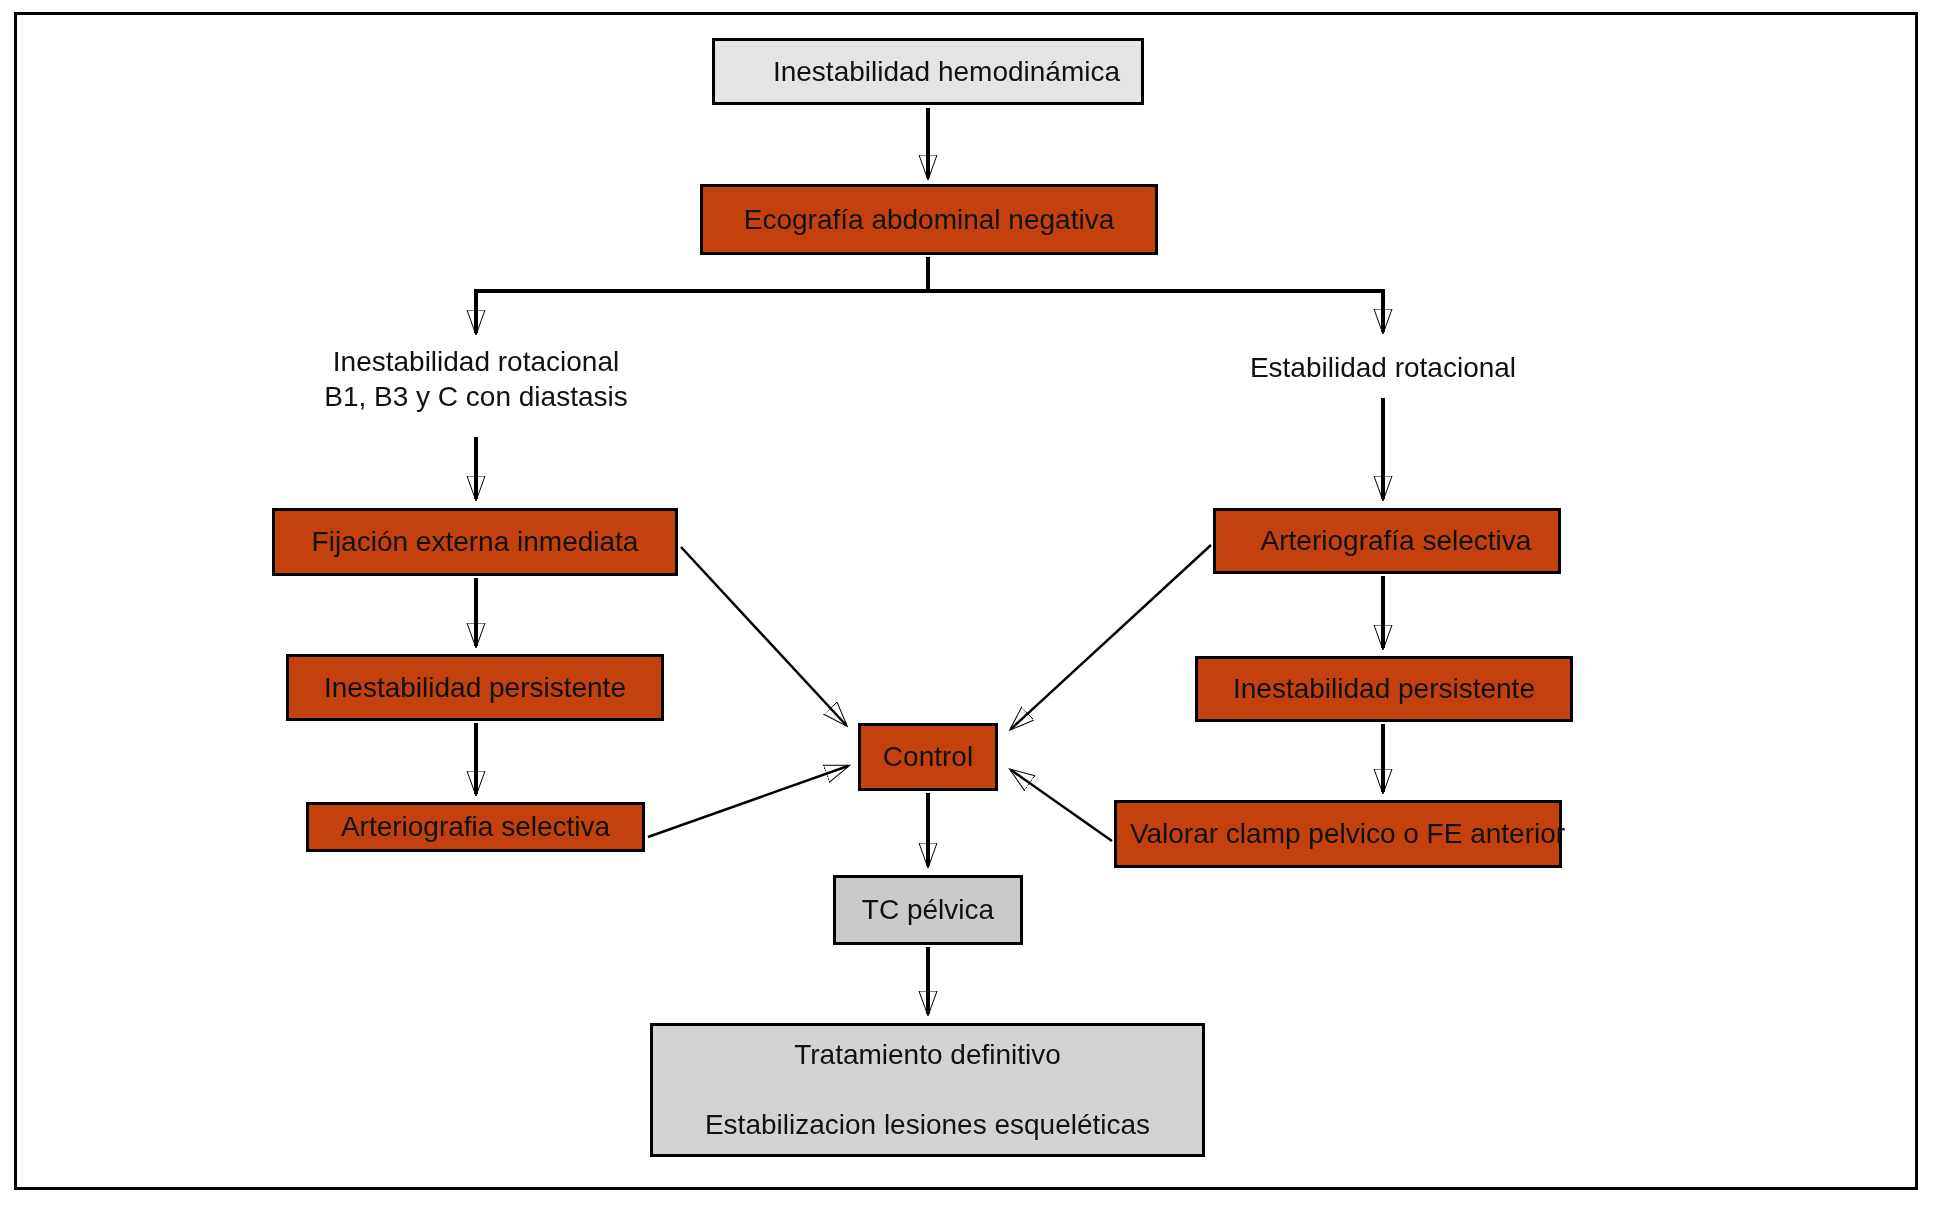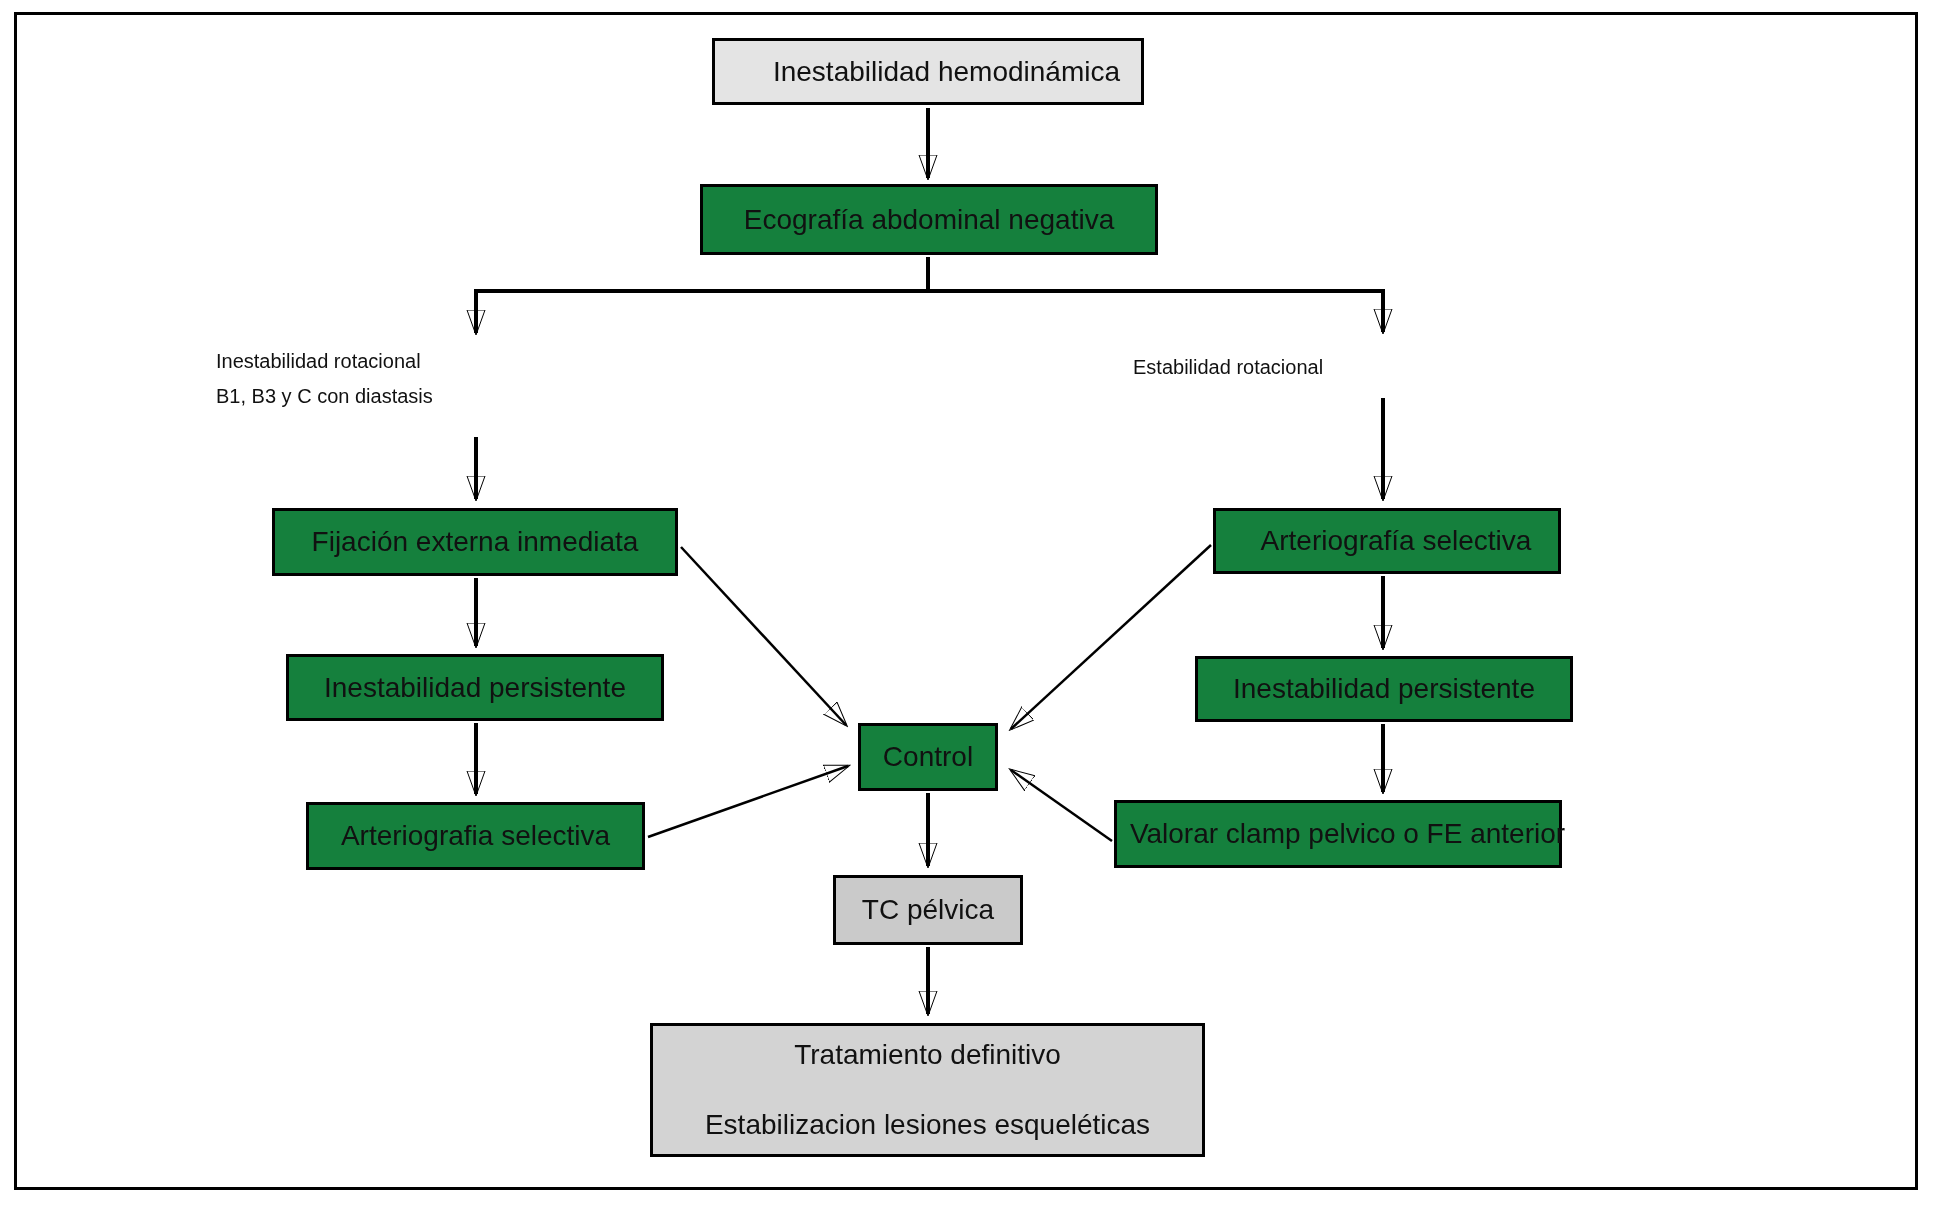--- a/index.html
+++ b/index.html
@@ -13,34 +13,35 @@
   }
   #frame{
     position:absolute;left:14px;top:12px;width:1904px;height:1178px;
     border:3px solid #000;
     box-sizing:border-box;
   }
   .node{
     position:absolute;
     box-sizing:border-box;
     border:3px solid #000;
-    background:#15803d;
+    background:#c2410c;
     display:flex;align-items:center;justify-content:center;
     text-align:center;
     font-size:28px;
     line-height:34px;
     white-space:nowrap;
   }
   .node.multiline{white-space:normal;flex-direction:column;}
   .shade-top{background:var(--fill_top,#e4e4e4);padding-left:37px;}
   .shade-tc{background:var(--fill_tc,#cacaca);}
   .shade-bottom{background:var(--fill_bottom,#d3d3d3);}
   .plainlabel{
     position:absolute;
-    font-size:20px;
+    text-align:center;
+    font-size:28px;
     line-height:35px;
     white-space:nowrap;
   }
   #connectors{position:absolute;left:0;top:0;width:1935px;height:1206px;}
   #connectors path{stroke:#000;fill:none;}
   .thick{stroke-width:4px;}
   .thin{stroke-width:2.5px;}
 </style>
 </head>
 <body>
@@ -90,21 +91,21 @@
   </div>
 
   <div class="node" style="left:272px;top:508px;width:406px;height:68px;">
     <span>Fijación externa inmediata</span>
   </div>
 
   <div class="node" style="left:286px;top:654px;width:378px;height:67px;">
     <span>Inestabilidad persistente</span>
   </div>
 
-  <div class="node" style="left:306px;top:802px;width:339px;height:68px;">
+  <div class="node" style="left:306px;top:802px;width:339px;height:50px;">
     <span>Arteriografia selectiva</span>
   </div>
 
   <div class="node" style="left:1213px;top:508px;width:348px;height:66px;padding-left:18px;">
     <span>Arteriografía selectiva</span>
   </div>
 
   <div class="node" style="left:1195px;top:656px;width:378px;height:66px;">
     <span>Inestabilidad persistente</span>
   </div>

